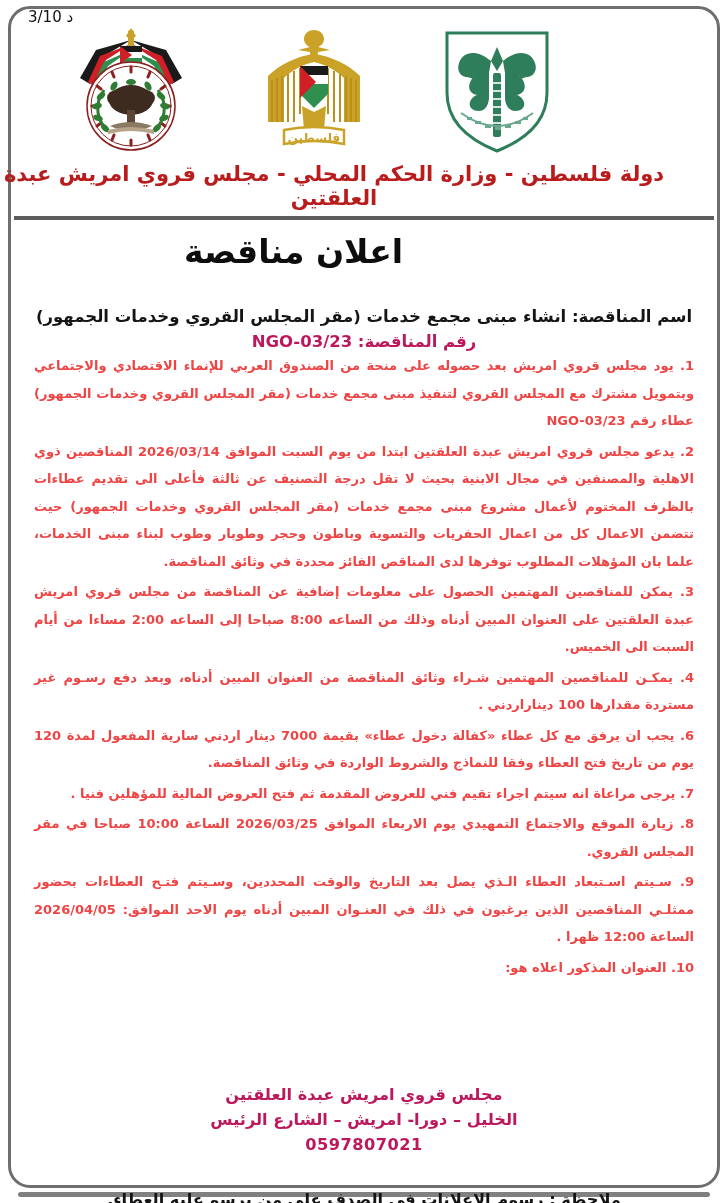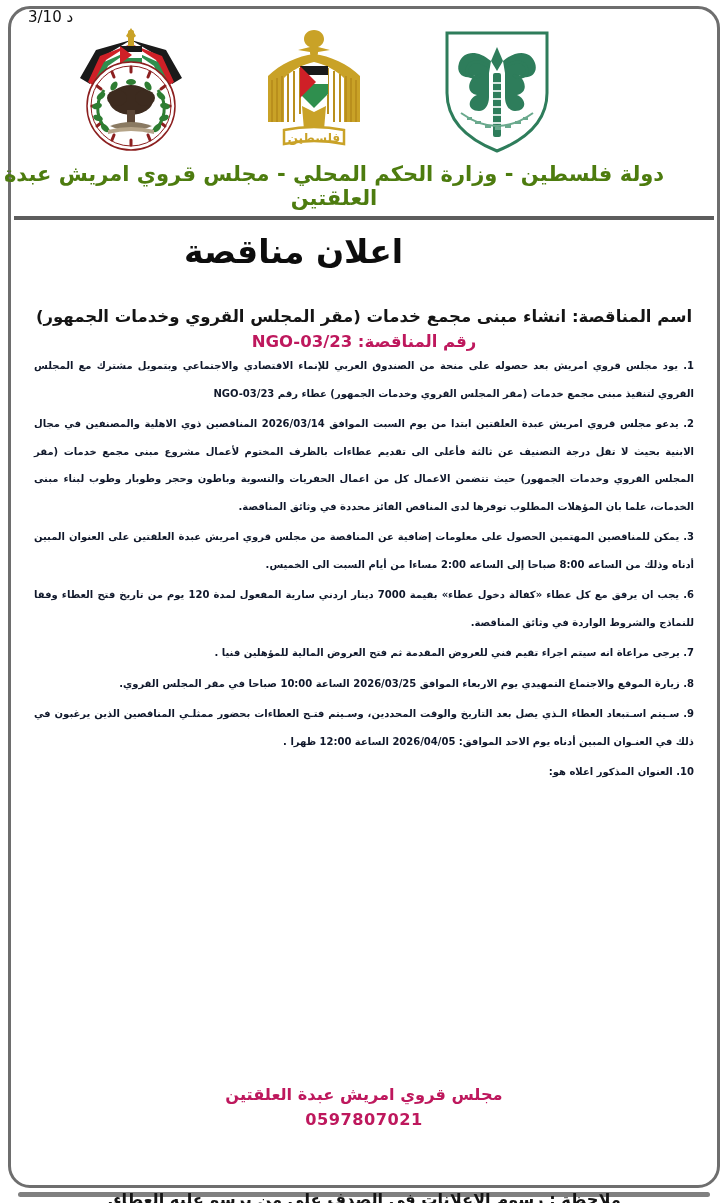--- a/index.html
+++ b/index.html
@@ -75,21 +75,21 @@
 
   
   .org-line {
     position: absolute;
     left: 0;
     top: 162px;
     width: 668px;
     text-align: center;
     font-size: 21px;
     font-weight: 700;
-    color: #4d7c0f;
+    color: #b91c1c;
     direction: rtl;
     letter-spacing: 0px;
   }
 
   
   .hdr-divider {
     position: absolute;
     left: 14px;
     top: 216px;
     width: 700px;
@@ -138,24 +138,24 @@
 
   
   .body-wrap {
     position: absolute;
     left: 34px;
     top: 352px;
     width: 660px;
     direction: rtl;
   }
   .clause {
-    font-size: 10px;
+    font-size: 13px;
     font-weight: 700;
     line-height: 27.5px;
-    color: #0f172a;
+    color: #ef4444;
     text-align: justify;
     text-justify: inter-word;
     margin: 0 0 3px 0;
     direction: rtl;
   }
   .clause.c-wide { letter-spacing: .1px; }
 
   
   .address-block {
     position: absolute;
@@ -358,25 +358,27 @@
 
 <div class="tender-head">
   <div class="tname">اسم المناقصة: انشاء مبنى مجمع خدمات (مقر المجلس القروي وخدمات الجمهور)</div>
   <div class="tnum">رقم المناقصة: 23/NGO-03</div>
 </div>
 
 <div class="body-wrap">
   <p class="clause">1. يود مجلس قروي امريش بعد حصوله على منحة من الصندوق العربي للإنماء الاقتصادي والاجتماعي وبتمويل مشترك مع المجلس القروي لتنفيذ مبنى مجمع خدمات (مقر المجلس القروي وخدمات الجمهور) عطاء رقم  23/NGO-03</p>
   <p class="clause">2. يدعو مجلس قروي امريش عبدة العلقتين ابتدا من يوم السبت الموافق 2026/03/14 المناقصين ذوي الاهلية والمصنفين في مجال الابنية بحيث لا تقل درجة التصنيف عن ثالثة فأعلى الى تقديم عطاءات بالظرف المختوم لأعمال مشروع مبنى مجمع خدمات (مقر المجلس القروي وخدمات الجمهور) حيث تتضمن الاعمال كل من اعمال الحفريات والتسوية وباطون وحجر وطوبار وطوب لبناء مبنى الخدمات، علما بان المؤهلات المطلوب توفرها لدى المناقص الفائز محددة في وثائق المناقصة.</p>
   <p class="clause">3. يمكن للمناقصين المهتمين الحصول على معلومات إضافية عن المناقصة من مجلس قروي امريش عبدة العلقتين على العنوان المبين أدناه وذلك من الساعه 8:00 صباحا  إلى الساعه 2:00 مساءا من أيام السبت الى الخميس.</p>
+  <p class="clause">4. يمكـن للمناقصين المهتمين شـراء وثائق المناقصة من العنوان المبين أدناه، وبعد دفع رسـوم غير مستردة مقدارها 100 ديناراردني .</p>
   <p class="clause">6. يجب ان يرفق مع كل عطاء «كفالة دخول عطاء» بقيمة 7000 دينار اردني سارية المفعول لمدة 120 يوم من تاريخ فتح العطاء وفقا للنماذج والشروط الواردة في وثائق المناقصة.</p>
   <p class="clause">7. يرجى مراعاة انه سيتم اجراء تقيم فني للعروض المقدمة ثم فتح العروض المالية للمؤهلين فنيا .</p>
   <p class="clause">8. زيارة الموقع والاجتماع التمهيدي يوم الاربعاء الموافق 2026/03/25 الساعة 10:00 صباحا في مقر المجلس القروي.</p>
   <p class="clause c-wide">9. سـيتم اسـتبعاد العطاء الـذي يصل بعد التاريخ والوقت المحددين، وسـيتم فتـح العطاءات بحضور ممثلـي المناقصين الذين يرغبون في ذلك في العنـوان المبين أدناه يوم الاحد الموافق: 2026/04/05 الساعة  12:00  ظهرا .</p>
   <p class="clause">10. العنوان المذكور اعلاه هو:</p>
 </div>
 
 <div class="address-block">
   <div>مجلس قروي امريش عبدة العلقتين</div>
+  <div>الخليل – دورا- امريش – الشارع الرئيس</div>
   <div class="phone">0597807021</div>
 </div>
 
 <div class="note-line">ملاحظة : رسوم الاعلانات في الصدف على من يرسو عليه العطاء.</div>
 
 </body></html>

